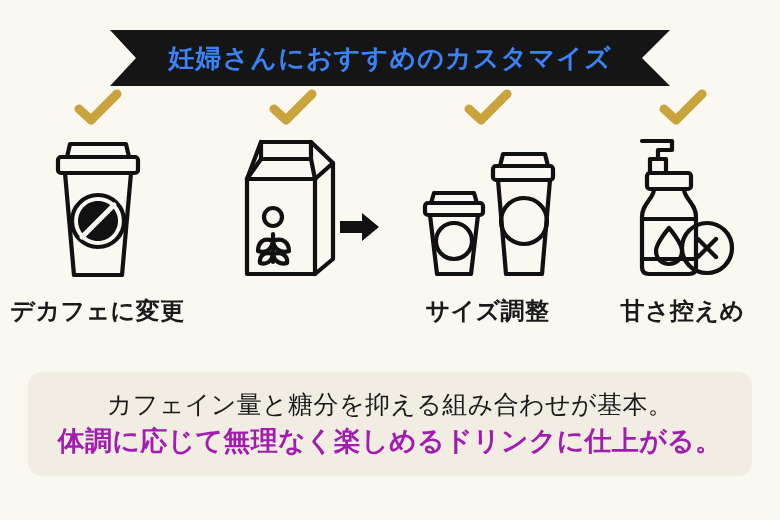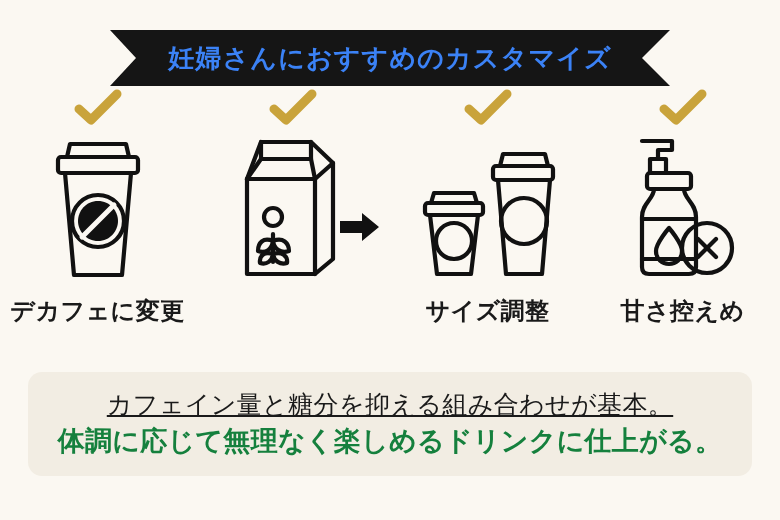--- a/index.html
+++ b/index.html
@@ -124,26 +124,25 @@
     justify-content: center;
     gap: 8px;
   }
   .caption-line-1 {
     font-size: 25px;
     font-weight: normal;
     color: #1a1a1a;
     letter-spacing: 0.4px;
     line-height: 1.1;
     white-space: nowrap;
-    text-decoration: underline;
   }
   .caption-line-2 {
     font-size: 27px;
     font-weight: bold;
-    color: #15803d;
+    color: #a21caf;
     letter-spacing: 0.3px;
     line-height: 1.1;
     white-space: nowrap;
   }
 </style>
 </head>
 <body>
 
 <div class="page">
 

